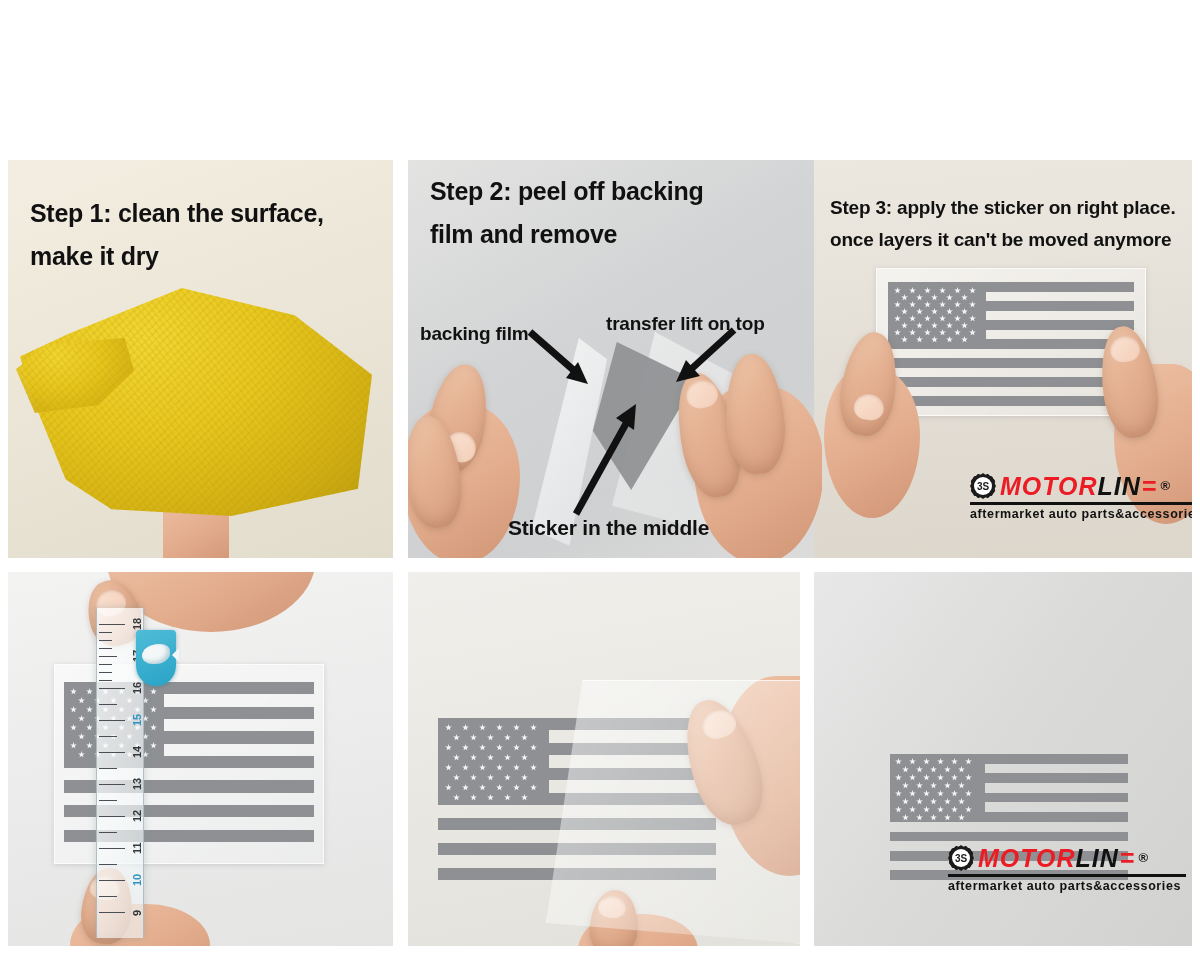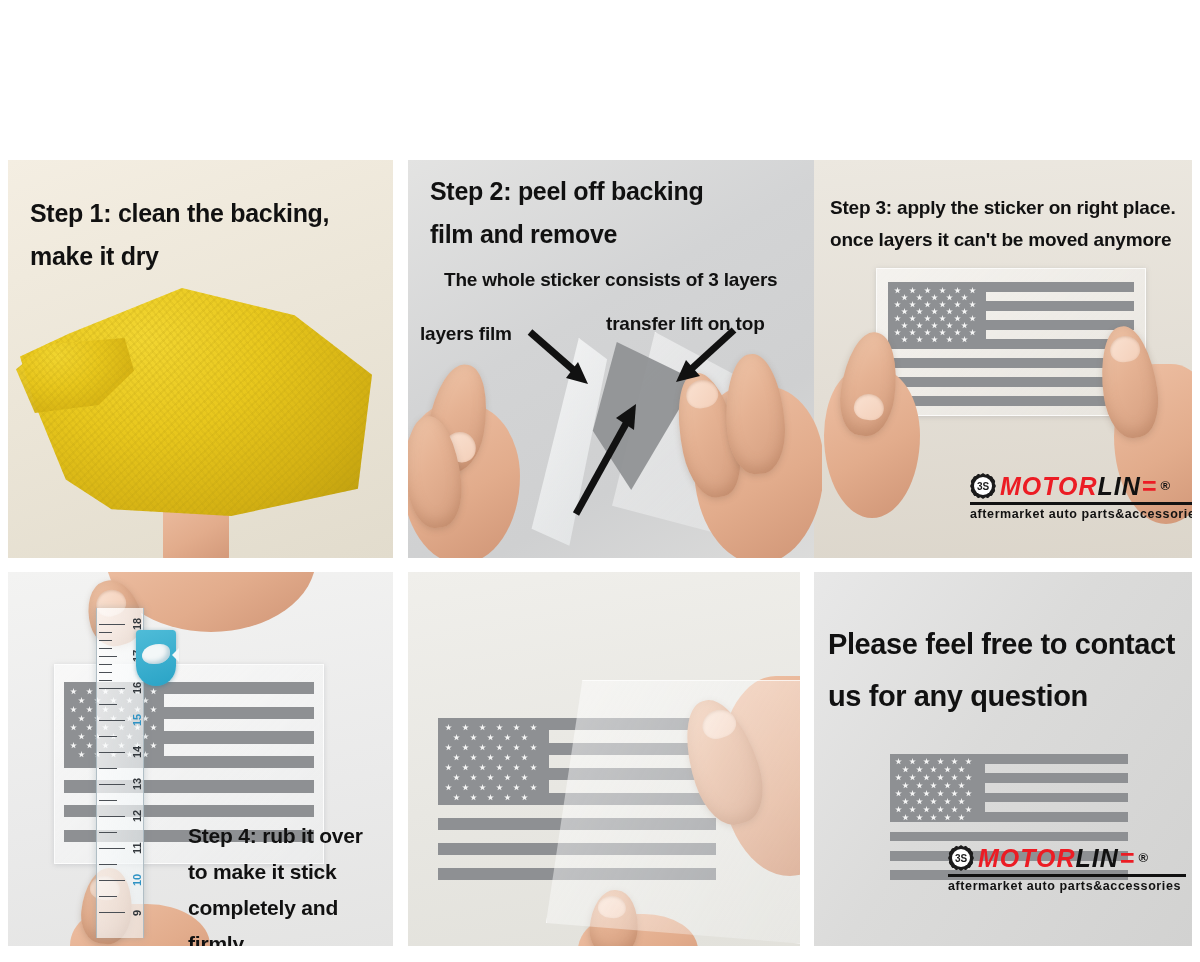--- a/index.html
+++ b/index.html
@@ -206,21 +206,21 @@
 
       <div class="palm" style="left:155px;top:330px;width:66px;height:80px;border-radius:14px;"></div>
 
       <div class="cloth" style="left:12px;top:128px;width:352px;height:228px;
                   clip-path:polygon(46% 0%, 78% 12%, 100% 38%, 96% 88%, 60% 100%, 26% 97%, 13% 84%, 4% 50%, 0% 30%, 14% 20%);"></div>
 
       <div class="cloth" style="left:8px;top:178px;width:118px;height:78px;
                   clip-path:polygon(0% 40%, 26% 8%, 92% 0%, 100% 42%, 70% 86%, 16% 96%);
                   box-shadow:none;opacity:.95;"></div>
 
-      <div class="cap big c1">Step 1: clean the backing,
+      <div class="cap big c1">Step 1: clean the surface,
 make it dry</div>
     </div>
 
     <div class="panel p2">
       <div class="wash"></div>
 
       <div class="vinyl" style="left:196px;top:172px;width:132px;height:200px;
                   clip-path:polygon(38% 0%, 100% 22%, 86% 100%, 6% 86%);"></div>
 
       <div class="vinyl" style="left:100px;top:178px;width:116px;height:210px;
@@ -272,23 +272,23 @@
         <line x1="64" y1="4" x2="18" y2="46" stroke="#111" stroke-width="7"></line>
         <polygon points="6,56 16,34 30,50" fill="#111"></polygon>
       </svg>
       <svg class="arrow" style="left:156px;top:238px;" width="84" height="122" viewBox="0 0 84 122">
         <line x1="12" y1="116" x2="64" y2="22" stroke="#111" stroke-width="7"></line>
         <polygon points="72,6 70,32 52,20" fill="#111"></polygon>
       </svg>
 
       <div class="cap big c2">Step 2: peel off  backing
 film and remove</div>
-      <div class="cap sml c2b">The whole sticker consists of 3 layers</div>
-      <div class="cap sml lbl-backing">layers film</div>
+      <div class="cap sml lbl-backing">backing film</div>
       <div class="cap sml lbl-transfer">transfer lift on top</div>
+      <div class="cap mid lbl-middle">Sticker in the middle</div>
     </div>
 
     <div class="panel p3">
       <div class="wash"></div>
 
       <div class="vinyl" style="left:62px;top:108px;width:268px;height:146px;"></div>
 
       <div class="flag" style="left:74px;top:122px;width:246px;height:124px;">
         <div class="stripes">
           <div class="stripe" style="top:0%;height:7.69%;"></div>
@@ -487,23 +487,20 @@
         <div class="palm" style="left:24px;top:0;width:210px;height:86px;border-radius:0 0 58% 58%/0 0 100% 100%;"></div>
         <div class="finger" style="left:6px;top:34px;width:52px;height:66px;transform:rotate(-16deg);"></div>
         <div class="nail" style="left:14px;top:44px;width:30px;height:26px;transform:rotate(-16deg);"></div>
       </div>
       <div class="hand" style="left:62px;top:296px;">
         <div class="palm" style="left:0;top:36px;width:140px;height:92px;"></div>
         <div class="finger" style="left:12px;top:0;width:50px;height:76px;transform:rotate(6deg);"></div>
         <div class="nail" style="left:20px;top:8px;width:30px;height:24px;transform:rotate(6deg);"></div>
       </div>
 
-      <div class="cap mid c4">Step 4: rub it over
- to make it stick
-completely and firmly</div>
     </div>
 
     <div class="panel p5">
       <div class="wash"></div>
 
       <div class="flag" style="left:30px;top:146px;width:278px;height:162px;">
         <div class="stripes">
           <div class="stripe" style="top:0%;height:7.69%;"></div>
           <div class="stripe" style="top:15.38%;height:7.69%;"></div>
           <div class="stripe" style="top:30.76%;height:7.69%;"></div>
@@ -633,22 +630,20 @@
           <div class="star" style="left:61px;top:52px;"></div>
             <div class="star" style="left:75px;top:52px;"></div>
           <div class="star" style="left:12px;top:60px;"></div>
             <div class="star" style="left:26px;top:60px;"></div>
           <div class="star" style="left:40px;top:60px;"></div>
             <div class="star" style="left:54px;top:60px;"></div>
           <div class="star" style="left:68px;top:60px;"></div>
         </div>
       </div>
 
-      <div class="cap lg2 c6">Please feel free to contact
-us  for any question</div>
 
       <div class="logo l2">
         <div class="row1">
           <div class="gear">
             <div class="hub">3S</div>
           </div>
           <div class="wordmark">
             <span class="wm-red">MOTOR</span>
               <span class="wm-blk">LIN</span>
               <span class="wm-eq">=</span>

